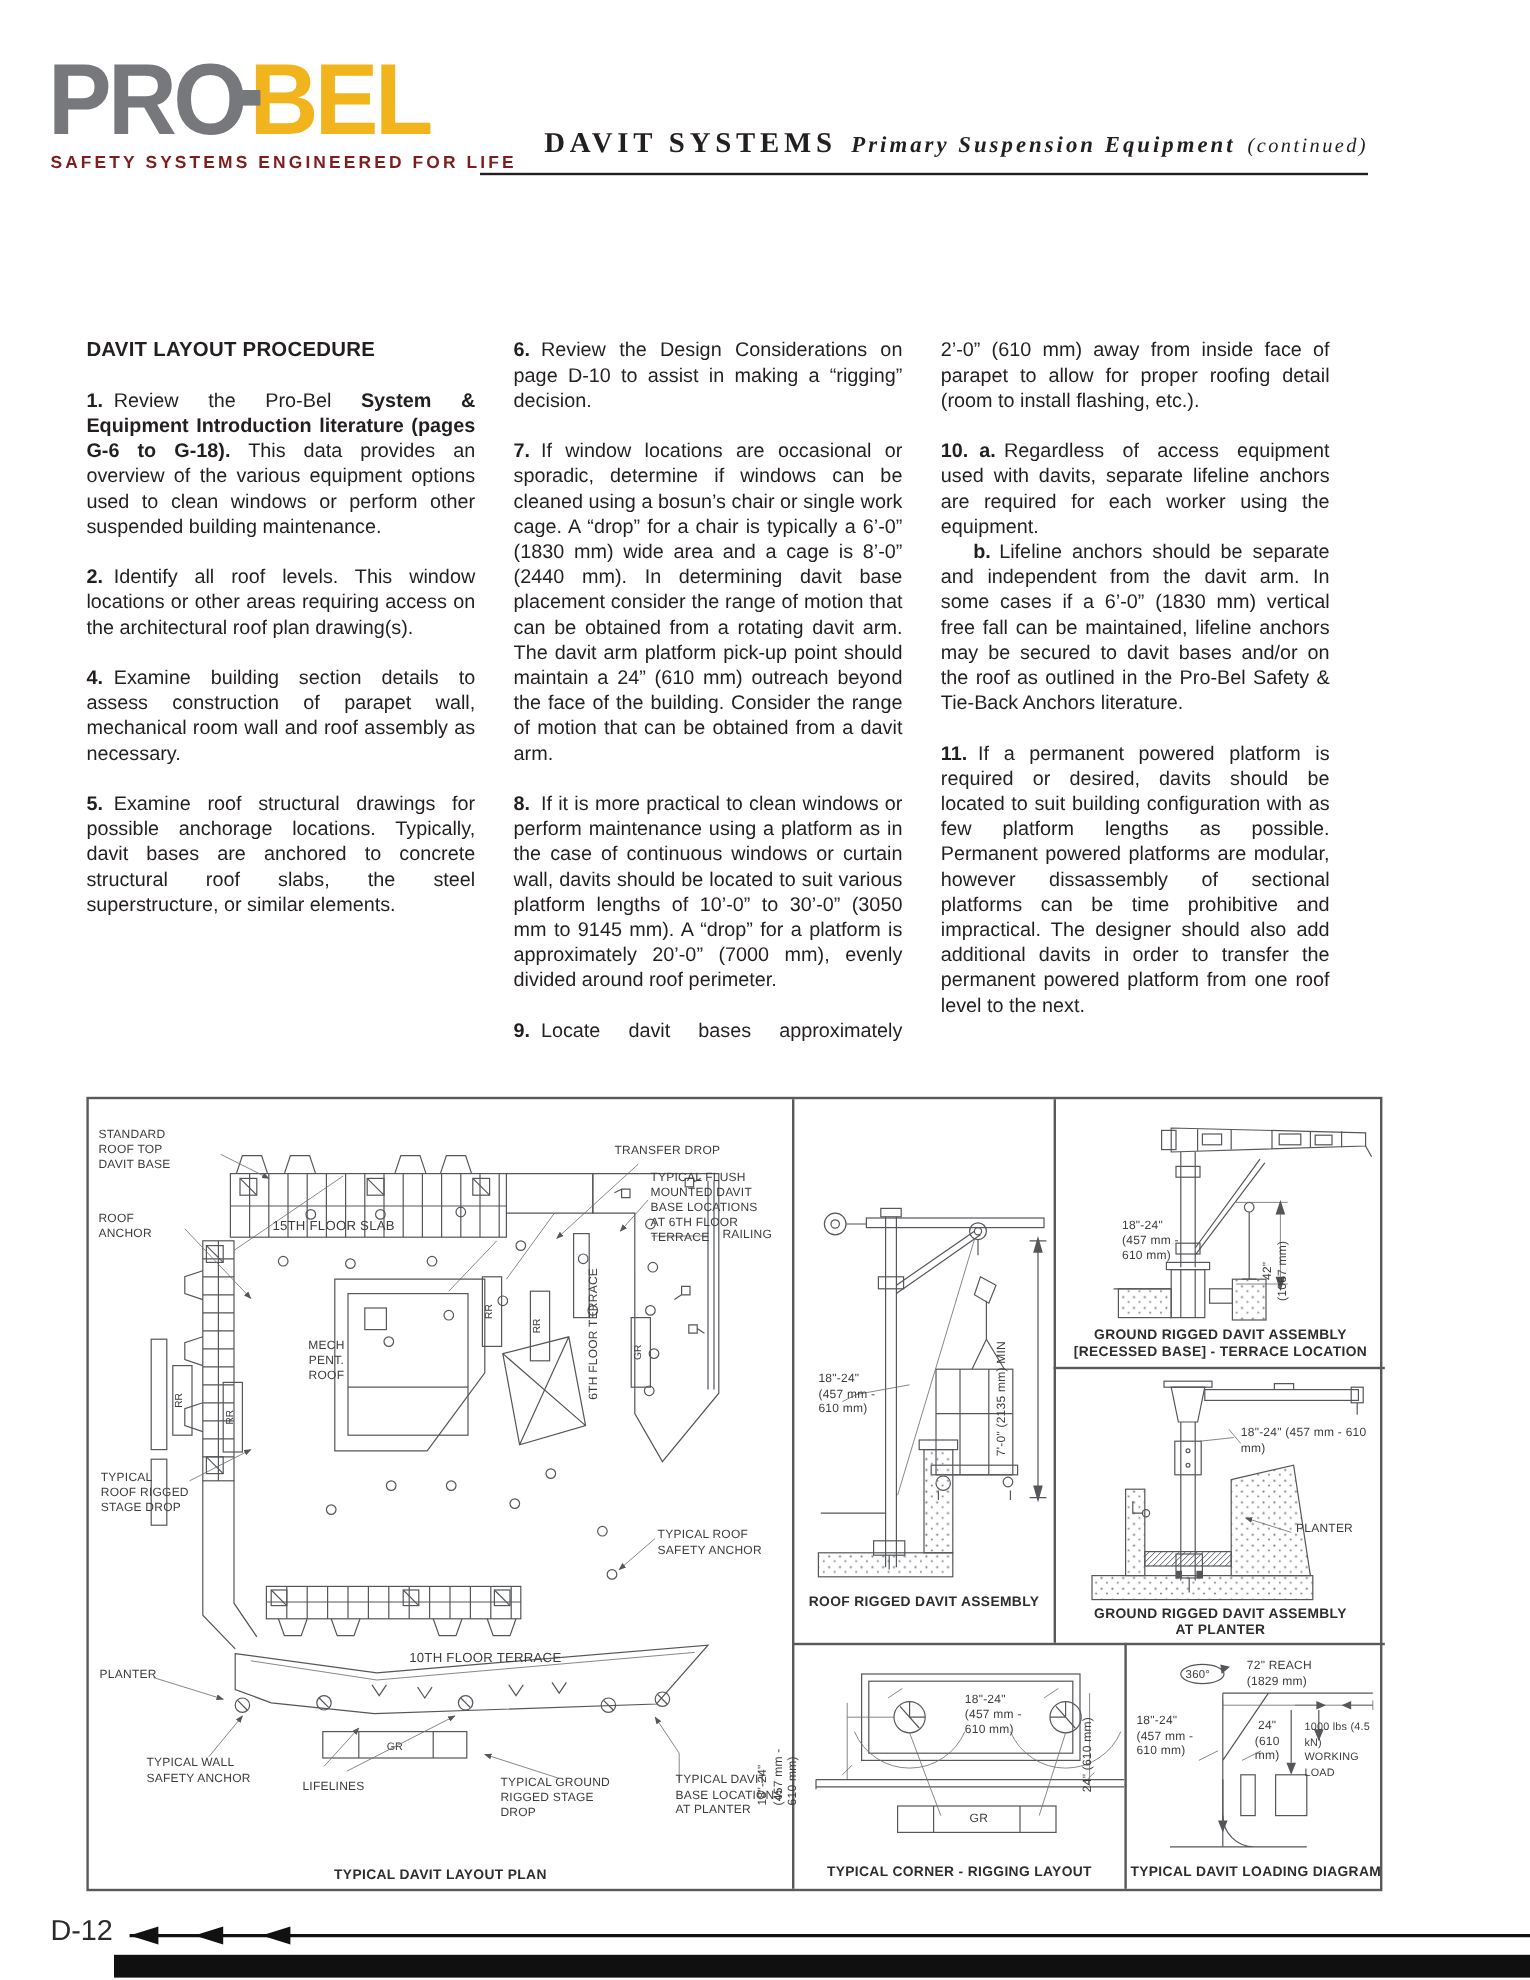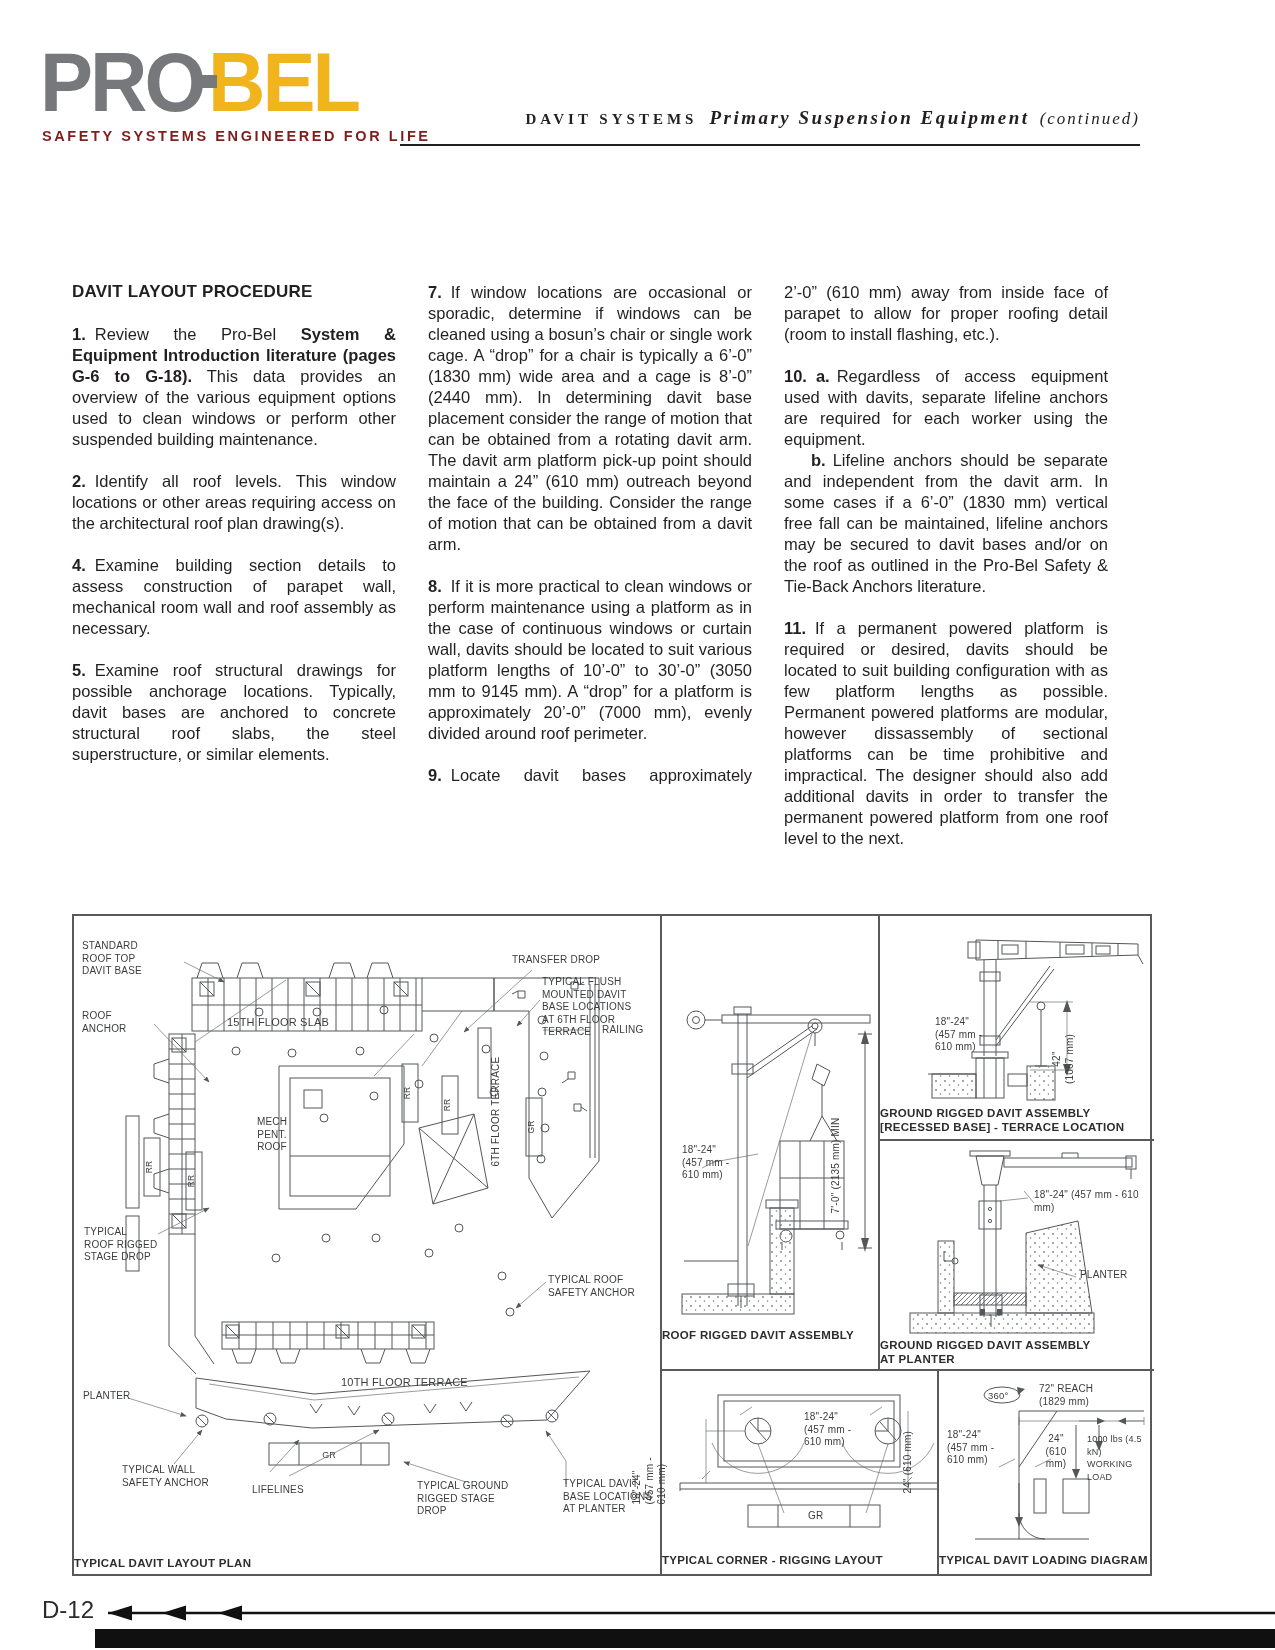--- a/index.html
+++ b/index.html
@@ -7,42 +7,42 @@
         font-family:"Liberation Sans",sans-serif;color:#231f20;}
   
   #logo{position:absolute;left:40px;top:40px;}
   #logo .word{font-weight:800;font-size:78px;line-height:78px;letter-spacing:-3px;
               font-family:"Liberation Sans",sans-serif;transform:scale(1.02,1.08);transform-origin:left top;display:inline-block;}
   #logo .pro{color:#77787b;} #logo .bel{color:#f2b41c;}
   #logo .dash{display:inline-block;width:24px;height:13px;background:#77787b;vertical-align:18px;margin:0 -9px 0 -7px;position:relative;z-index:2;}
   #tagline{position:absolute;left:42px;top:128px;font-size:14.5px;font-weight:bold;letter-spacing:2.6px;color:#7f1d1d;}
   #headrule{position:absolute;left:400px;top:144px;width:740px;height:2px;background:#231f20;}
   #headtitle{position:absolute;top:107px;right:135px;white-space:nowrap;font-family:"Liberation Serif",serif;}
-  #headtitle .t1{font-weight:bold;font-size:15px;letter-spacing:4px;}
+  #headtitle .t1{font-weight:bold;font-size:24px;letter-spacing:4px;}
   #headtitle .t2{font-weight:bold;font-style:italic;font-size:19px;letter-spacing:2.5px;margin-left:8px;}
   #headtitle .t3{font-style:italic;font-size:17px;letter-spacing:2px;margin-left:6px;}
   
   #cols{position:absolute;left:72px;top:282px;width:1036px;display:grid;grid-template-columns:324px 324px 324px;column-gap:32px;}
   .col p{margin:0 0 21px 0;font-size:16.5px;line-height:21px;text-align:justify;}
   .col h3{margin:0 0 22px 0;font-size:17px;letter-spacing:.2px;}
   .num{font-weight:bold;margin-right:9px;}
   .sub{font-weight:bold;margin-right:7px;}
   .b{font-weight:bold;}
   .nogap{margin-bottom:0 !important;}
   .indent{text-indent:27px;}
   .forceJ{text-align-last:justify;}
   
   #diagram{position:absolute;left:72px;top:914px;width:1080px;height:662px;border:2px solid #58595b;box-sizing:border-box;}
   .vdiv,.hdiv{position:absolute;background:#58595b;}
   .panel{position:absolute;}
   .lbl{position:absolute;font-size:10px;line-height:12.5px;color:#3b3c3e;white-space:pre-line;letter-spacing:.2px;}
   .lbl.rot{transform:rotate(-90deg);transform-origin:left bottom;}
   .lbl.ctr{text-align:center;}
   .cap{position:absolute;font-weight:bold;font-size:11.5px;letter-spacing:.3px;color:#2d2d2f;
-       text-align:left;white-space:pre-line;width:100%;line-height:14px;}
+       text-align:center;white-space:pre-line;width:100%;line-height:14px;}
   svg{position:absolute;left:0;top:0;}
   .ln{stroke:#54565a;stroke-width:1;fill:none;}
   .thin{stroke:#6f7072;stroke-width:.7;fill:none;}
   .fil{fill:#54565a;stroke:none;}
   
   #pageno{position:absolute;left:42px;top:1596px;font-size:24px;color:#2b2b2b;}
   #footerline{position:absolute;left:100px;top:1602px;}
   #blackbar{position:absolute;left:95px;top:1629px;width:1180px;height:19px;background:#101010;}
 </style>
 </head>
@@ -63,20 +63,21 @@
 
   <div id="cols">
     <div class="col">
       <h3>DAVIT LAYOUT PROCEDURE</h3>
       <p><span class="num">1.</span><span>Review the Pro-Bel </span><span class="b">System &amp; Equipment Introduction literature (pages G-6 to G-18).</span><span> This data provides an overview of the various equipment options used to clean windows or perform other suspended building maintenance.</span></p>
       <p><span class="num">2.</span><span>Identify all roof levels. This window locations or other areas requiring access on the architectural roof plan drawing(s).</span></p>
       <p><span class="num">4.</span><span>Examine building section details to assess construction of parapet wall, mechanical room wall and roof assembly as necessary.</span></p>
       <p><span class="num">5.</span><span>Examine roof structural drawings for possible anchorage locations. Typically, davit bases are anchored to concrete structural roof slabs, the steel superstructure, or similar elements.</span></p>
     </div>
     <div class="col">
+      <p><span class="num">6.</span><span>Review the Design Considerations on page D-10 to assist in making a “rigging” decision.</span></p>
       <p><span class="num">7.</span><span>If window locations are occasional or sporadic, determine if windows can be cleaned using a bosun’s chair or single work cage. A “drop” for a chair is typically a 6’-0” (1830 mm) wide area and a cage is 8’-0” (2440 mm). In determining davit base placement consider the range of motion that can be obtained from a rotating davit arm. The davit arm platform pick-up point should maintain a 24” (610 mm) outreach beyond the face of the building. Consider the range of motion that can be obtained from a davit arm.</span></p>
       <p><span class="num">8.</span><span>If it is more practical to clean windows or perform maintenance using a platform as in the case of continuous windows or curtain wall, davits should be located to suit various platform lengths of 10’-0” to 30’-0” (3050 mm to 9145 mm). A “drop” for a platform is approximately 20’-0” (7000 mm), evenly divided around roof perimeter.</span></p>
       <p class="forceJ"><span class="num">9.</span><span>Locate davit bases approximately</span></p>
     </div>
     <div class="col">
       <p><span>2’-0” (610 mm) away from inside face of parapet to allow for proper roofing detail (room to install flashing, etc.).</span></p>
       <p class="nogap"><span class="num">10.</span><span class="sub">a.</span><span>Regardless of access equipment used with davits, separate lifeline anchors are required for each worker using the equipment.</span></p>
       <p class="indent"><span class="sub">b.</span><span>Lifeline anchors should be separate and independent from the davit arm. In some cases if a 6’-0” (1830 mm) vertical free fall can be maintained, lifeline anchors may be secured to davit bases and/or on the roof as outlined in the Pro-Bel Safety &amp; Tie-Back Anchors literature.</span></p>
       <p><span class="num">11.</span><span>If a permanent powered platform is required or desired, davits should be located to suit building configuration with as few platform lengths as possible. Permanent powered platforms are modular, however dissassembly of sectional platforms can be time prohibitive and impractical. The designer should also add additional davits in order to transfer the permanent powered platform from one roof level to the next.</span></p>
     </div>

